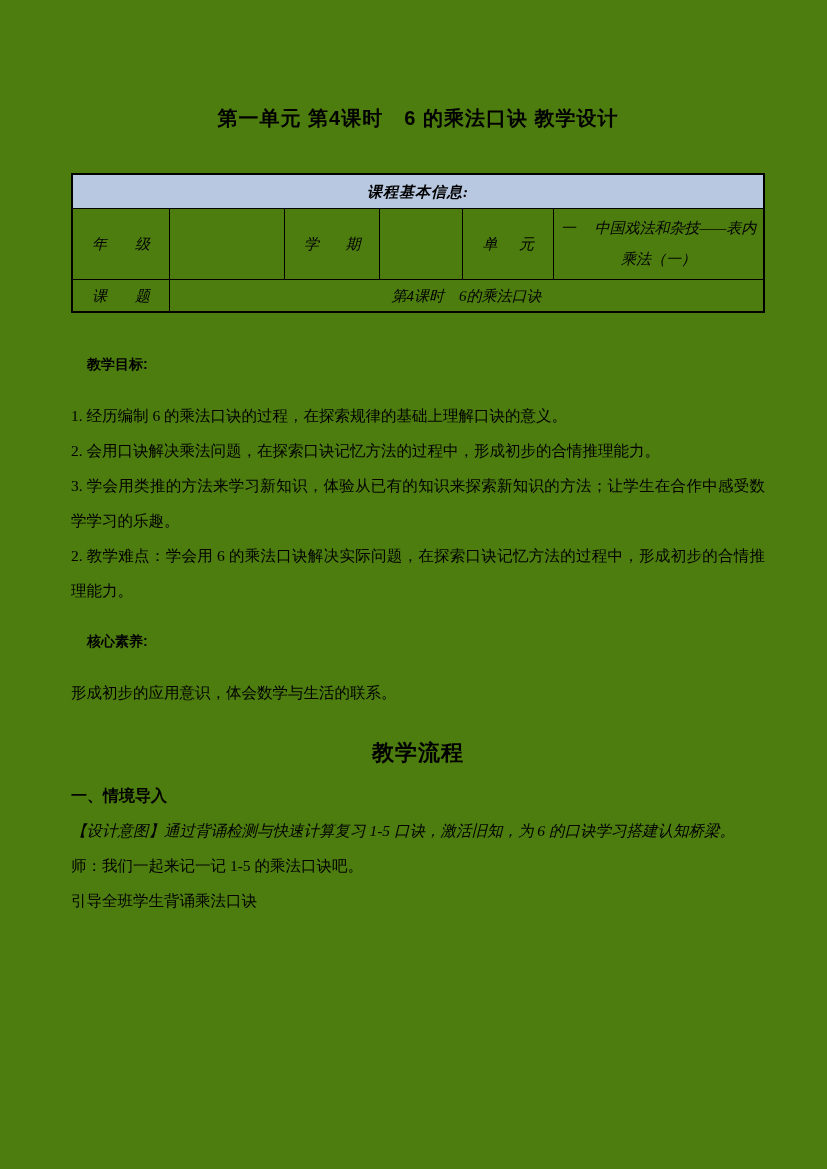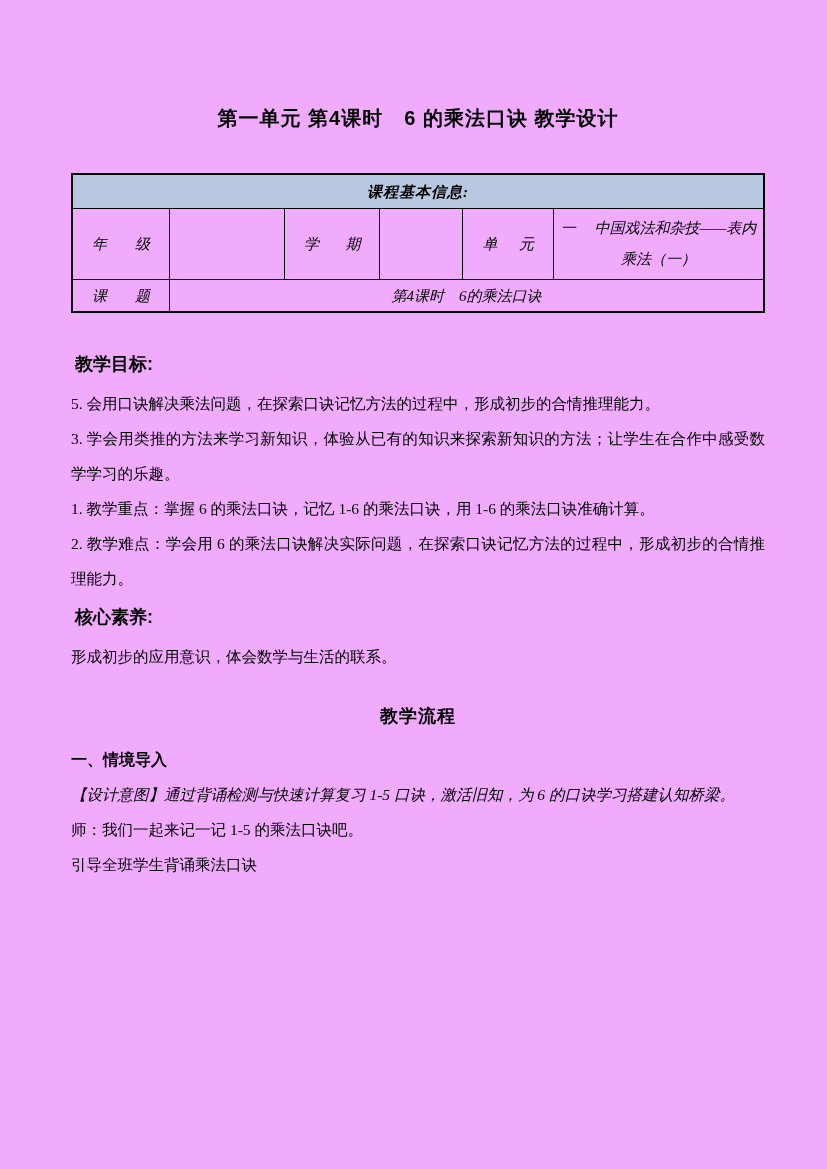--- a/index.html
+++ b/index.html
@@ -5,21 +5,21 @@
   html, body {
     margin: 0;
     padding: 0;
     background: #ffffff;
   }
   .page {
     position: relative;
     width: 827px;
     height: 1169px;
     margin: 0 auto;
-    background: #f0abfc;
+    background: #4d7c0f;
     color: #000000;
     font-family: "Liberation Serif", serif;
     box-sizing: border-box;
     padding: 103px 62px 0 71px;
     overflow: hidden;
   }
   .doc-title {
     margin: 0;
     font-family: "Liberation Sans", sans-serif;
     font-weight: bold;
@@ -70,32 +70,32 @@
   .body-text {
     margin-top: 34px;
     font-size: 15.5px;
     line-height: 35px;
   }
   .para {
     margin: 0;
     text-align: justify;
   }
   .sec-heading {
-    margin: 4px;
+    margin: 16px;
     font-family: "Liberation Sans", sans-serif;
     font-weight: bold;
-    font-size: 18px;
+    font-size: 14px;
     line-height: 35px;
   }
   .flow-heading {
     margin: 25px 0 0 0;
     text-align: center;
     font-family: "Liberation Sans", sans-serif;
     font-weight: bold;
-    font-size: 18px;
+    font-size: 22px;
     line-height: 35px;
     letter-spacing: 1px;
   }
   .step-heading {
     margin: 8px 0 0 0;
     font-family: "Liberation Sans", sans-serif;
     font-weight: bold;
     font-size: 16px;
     line-height: 35px;
   }
@@ -142,24 +142,24 @@
         <div>课 题</div>
       </td>
       <td colspan="5" class="topic-value">第4课时　6的乘法口诀</td>
     </tr>
   </tbody>
     </table>
 
   <div class="body-text">
 
     <p class="sec-heading">教学目标:</p>
-    <p class="para">5. 会用口诀解决乘法问题，在探索口诀记忆方法的过程中，形成初步的合情推理能力。</p>
+    <p class="para">1. 经历编制 6 的乘法口诀的过程，在探索规律的基础上理解口诀的意义。</p>
+    <p class="para">2. 会用口诀解决乘法问题，在探索口诀记忆方法的过程中，形成初步的合情推理能力。</p>
     <p class="para">3. 学会用类推的方法来学习新知识，体验从已有的知识来探索新知识的方法；让学生在合作中感受数学学习的乐趣。</p>
 
-    <p class="para">1. 教学重点：掌握 6 的乘法口诀，记忆 1-6 的乘法口诀，用 1-6 的乘法口诀准确计算。</p>
     <p class="para">2. 教学难点：学会用 6 的乘法口诀解决实际问题，在探索口诀记忆方法的过程中，形成初步的合情推理能力。</p>
 
     <p class="sec-heading">核心素养:</p>
     <p class="para">形成初步的应用意识，体会数学与生活的联系。</p>
 
     <p class="flow-heading">教学流程</p>
 
     <p class="step-heading">一、情境导入</p>
     <p class="para kaiti">【设计意图】通过背诵检测与快速计算复习 1-5 口诀，激活旧知，为 6 的口诀学习搭建认知桥梁。</p>
     <p class="para">师：我们一起来记一记 1-5 的乘法口诀吧。</p>

